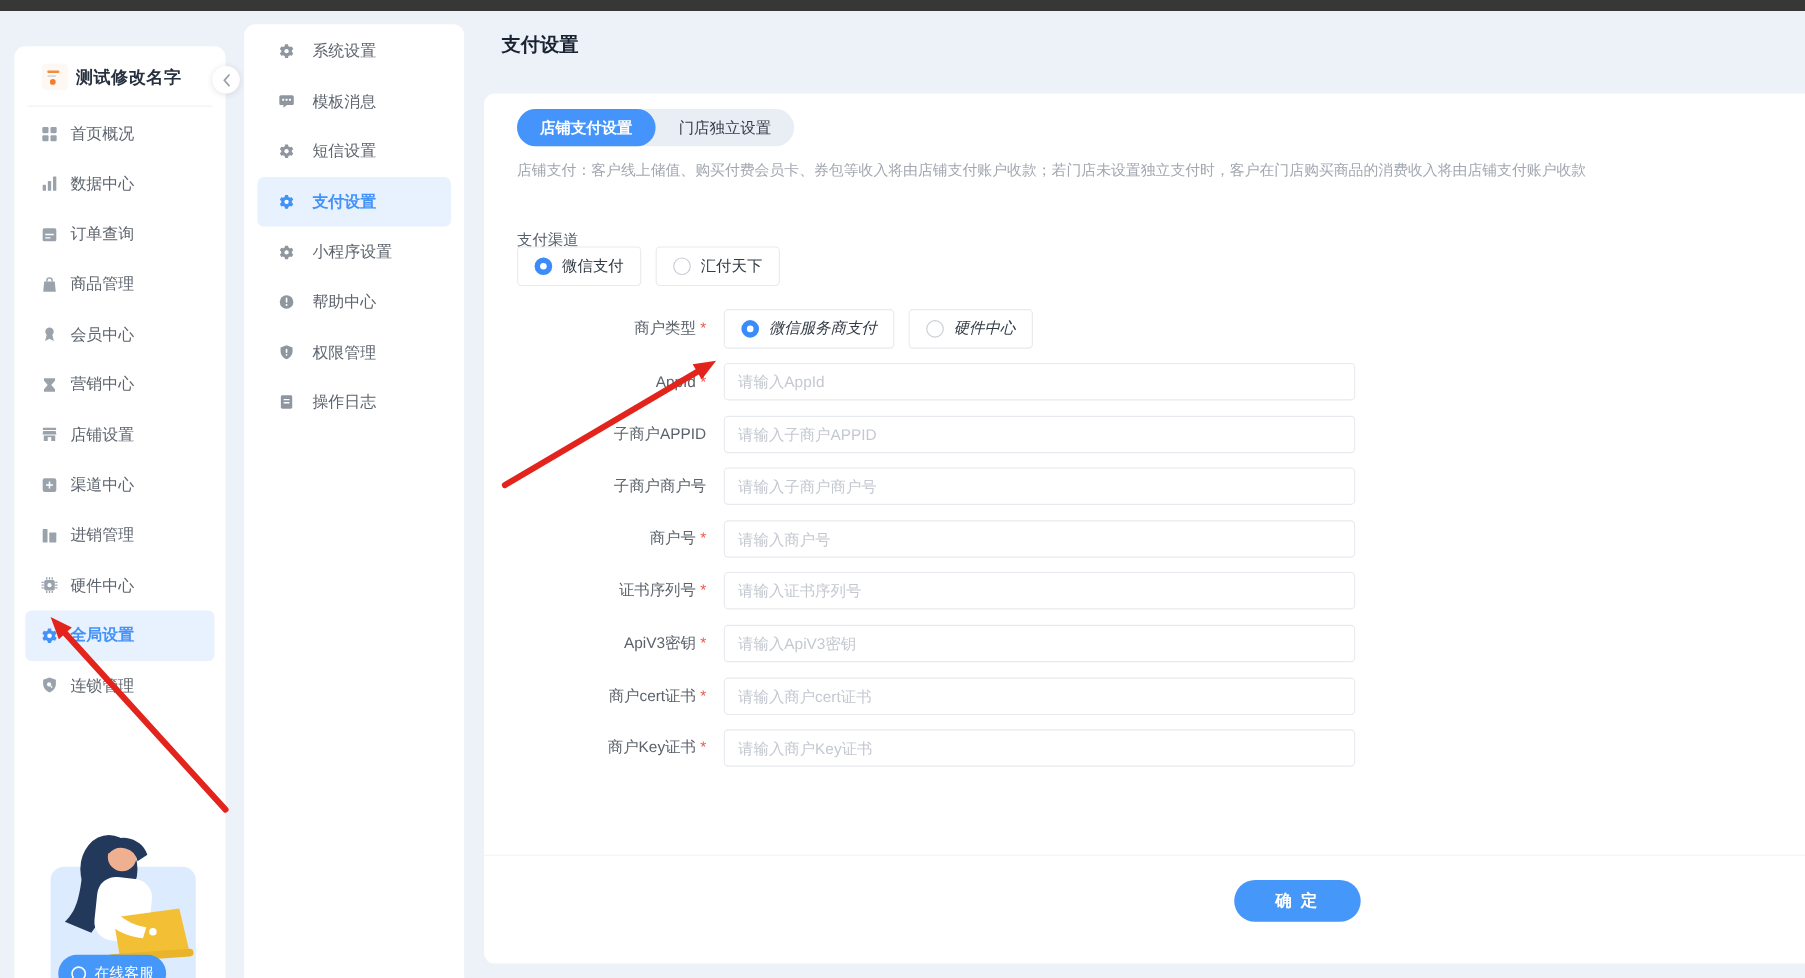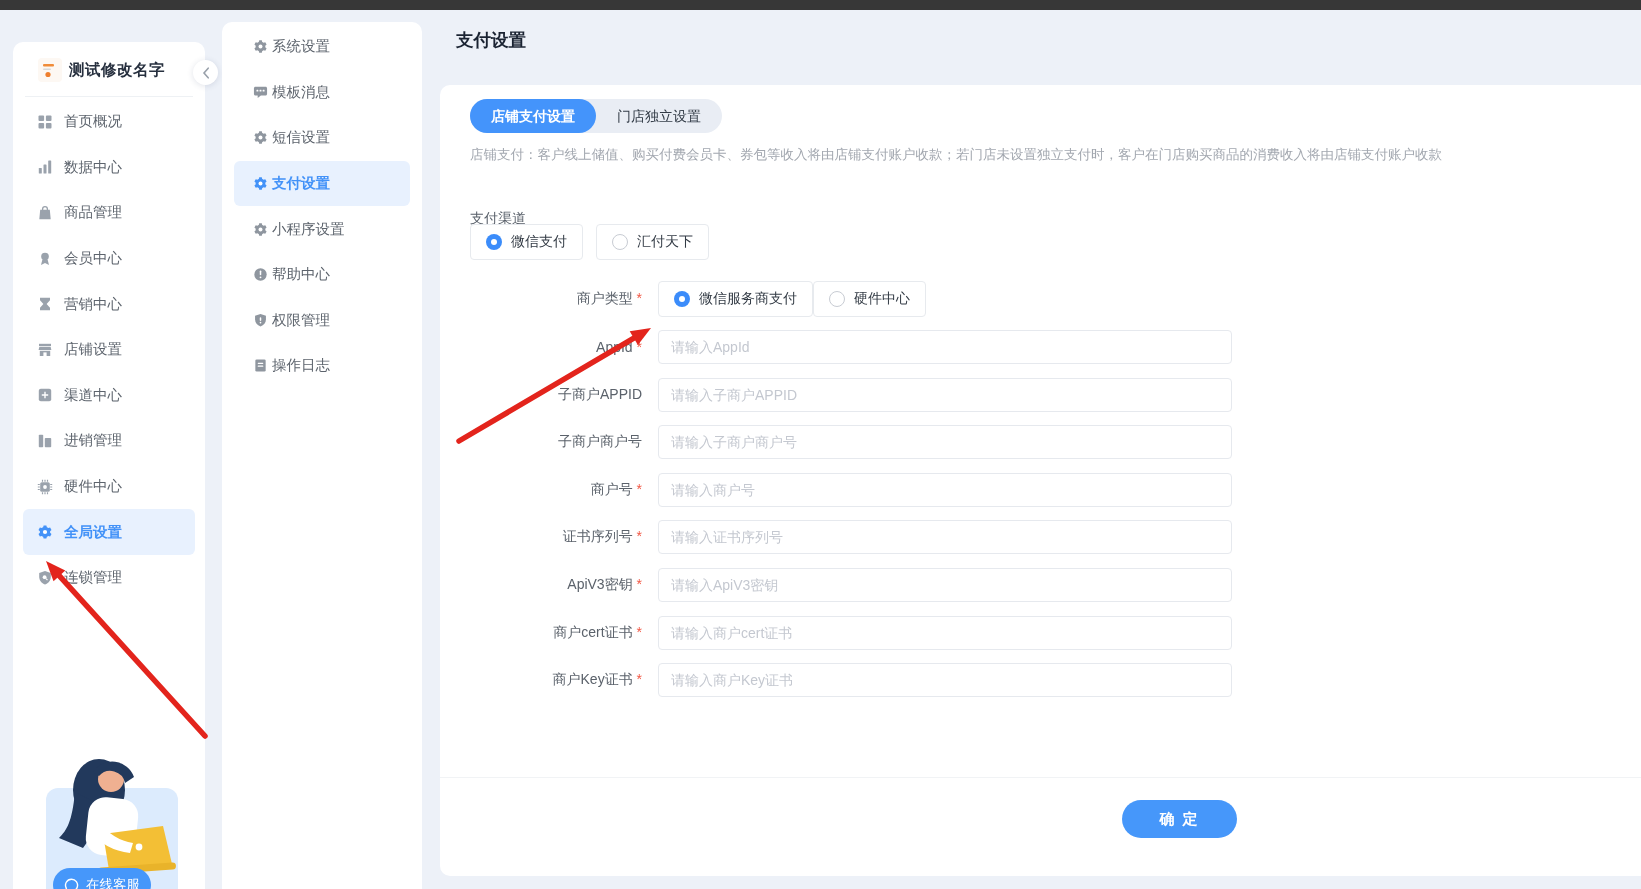--- a/index.html
+++ b/index.html
@@ -30,21 +30,21 @@
                   background:#fff; box-shadow:0 1px 6px rgba(40,60,100,.14); display:flex;
                   align-items:center; justify-content:center; color:#98a0aa; cursor:pointer; }
   .illu { position:absolute; left:28px; top:688px; }
   .service-btn { position:absolute; left:40px; top:826px; width:98px; height:34px; border-radius:17px;
                  background:#4697fa; color:#fff; font-size:13.5px; display:flex; align-items:center;
                  justify-content:center; gap:7px; cursor:pointer; border:none; }
 
   
   .subbar { position:absolute; left:222px; top:22px; width:200px; height:867px; background:#fff;
             border-radius:10px 10px 0 0; padding-top:2px; }
-  .snav-item { height:45.6px; display:flex; align-items:center; gap:4px; margin:0 12px;
+  .snav-item { height:45.6px; display:flex; align-items:center; gap:16px; margin:0 12px;
                padding-left:19px; border-radius:6px; font-size:14.5px; color:#5d646d; cursor:pointer; }
   .snav-item .ico { width:15px; height:15px; color:#8f969f; display:flex; flex:0 0 auto; }
   .snav-item .ico svg { width:100%; height:100%; fill:currentColor; }
   .snav-item.active { background:#e8f1fe; color:#4392f8; font-weight:bold; }
   .snav-item.active .ico { color:#4392f8; }
 
   
   .page-title { position:absolute; left:456px; top:28px; font-size:17.5px; font-weight:bold; color:#1a2332; }
   .main-card { position:absolute; left:440px; top:85px; width:1201px; height:791px; background:#fff;
                border-radius:10px 0 0 10px; }
@@ -61,21 +61,21 @@
                 color:#333b45; cursor:pointer; white-space:nowrap; }
   .radio { width:16px; height:16px; border-radius:50%; border:1px solid #c8ccd3; background:#fff;
            position:relative; flex:0 0 auto; }
   .radio.on { border:none; background:#3b8cfa; }
   .radio.on::after { content:""; position:absolute; left:5px; top:5px; width:6px; height:6px;
                      border-radius:50%; background:#fff; }
   .merchant-row { position:absolute; left:30px; top:196px; display:flex; align-items:center; }
   .form-label { width:180px; text-align:right; padding-right:8px; font-size:14px; color:#5b626b;
                 flex:0 0 auto; white-space:nowrap; }
   .form-label.req::after { content:" *"; color:#f25643; }
-  .controls { display:flex; gap:0; margin-left:8px; }
+  .controls { display:flex; gap:13px; margin-left:8px;font-style:italic; }
   .fields { position:absolute; left:30px; top:245px; }
   .field-row { display:flex; align-items:center; margin-bottom:13.6px; }
   .field-input { width:574px; height:34px; margin-left:8px; border:1px solid #e6e9ee; border-radius:4px;
                  font-size:14px; color:#333; padding:4px 12px; outline:none;
                  font-family:"Liberation Sans","DejaVu Sans",sans-serif; }
   .field-input::placeholder { color:#c4c8d0; }
   .footer-divider { position:absolute; left:0; right:0; top:692px; border-top:1px solid #f1f3f5; }
   .confirm-btn { position:absolute; left:682px; top:715px; width:115px; height:38px; border-radius:19px;
                  background:#4697fa; color:#fff; font-size:15px; font-weight:bold; letter-spacing:2px;
                  border:none; display:flex; align-items:center; justify-content:center; cursor:pointer; }
@@ -116,20 +116,32 @@
           <rect x="1.8" y="9" width="3" height="5.5" rx=".6"></rect>
           <rect x="6.5" y="5.5" width="3" height="9" rx=".6"></rect>
           <rect x="11.2" y="1.5" width="3" height="13" rx=".6"></rect>
         </svg>
       </span>
     <span>数据中心</span>
   </div>
   <div class="nav-item">
     <span class="ico">
         <svg viewBox="0 0 16 16">
+          <rect x="1.8" y="2.6" width="12.4" height="11.8" rx="1.4"></rect>
+          <g fill="#fff">
+            <rect x="4" y="7.6" width="8" height="1.3" rx=".6"></rect>
+            <rect x="4" y="10.6" width="5" height="1.3" rx=".6"></rect>
+          </g>
+        </svg>
+      </span>
+    <span>订单查询</span>
+  </div>
+  <div class="nav-item">
+    <span class="ico">
+        <svg viewBox="0 0 16 16">
           <path d="M3.2 4.8h9.6l.9 9.4H2.3z"></path>
           <path d="M5.6 5V4a2.4 2.4 0 014.8 0v1" fill="none" stroke="currentColor" stroke-width="1.3"></path>
         </svg>
       </span>
     <span>商品管理</span>
   </div>
   <div class="nav-item">
     <span class="ico">
         <svg viewBox="0 0 16 16">
           <circle cx="8" cy="5.6" r="3.8"></circle>

